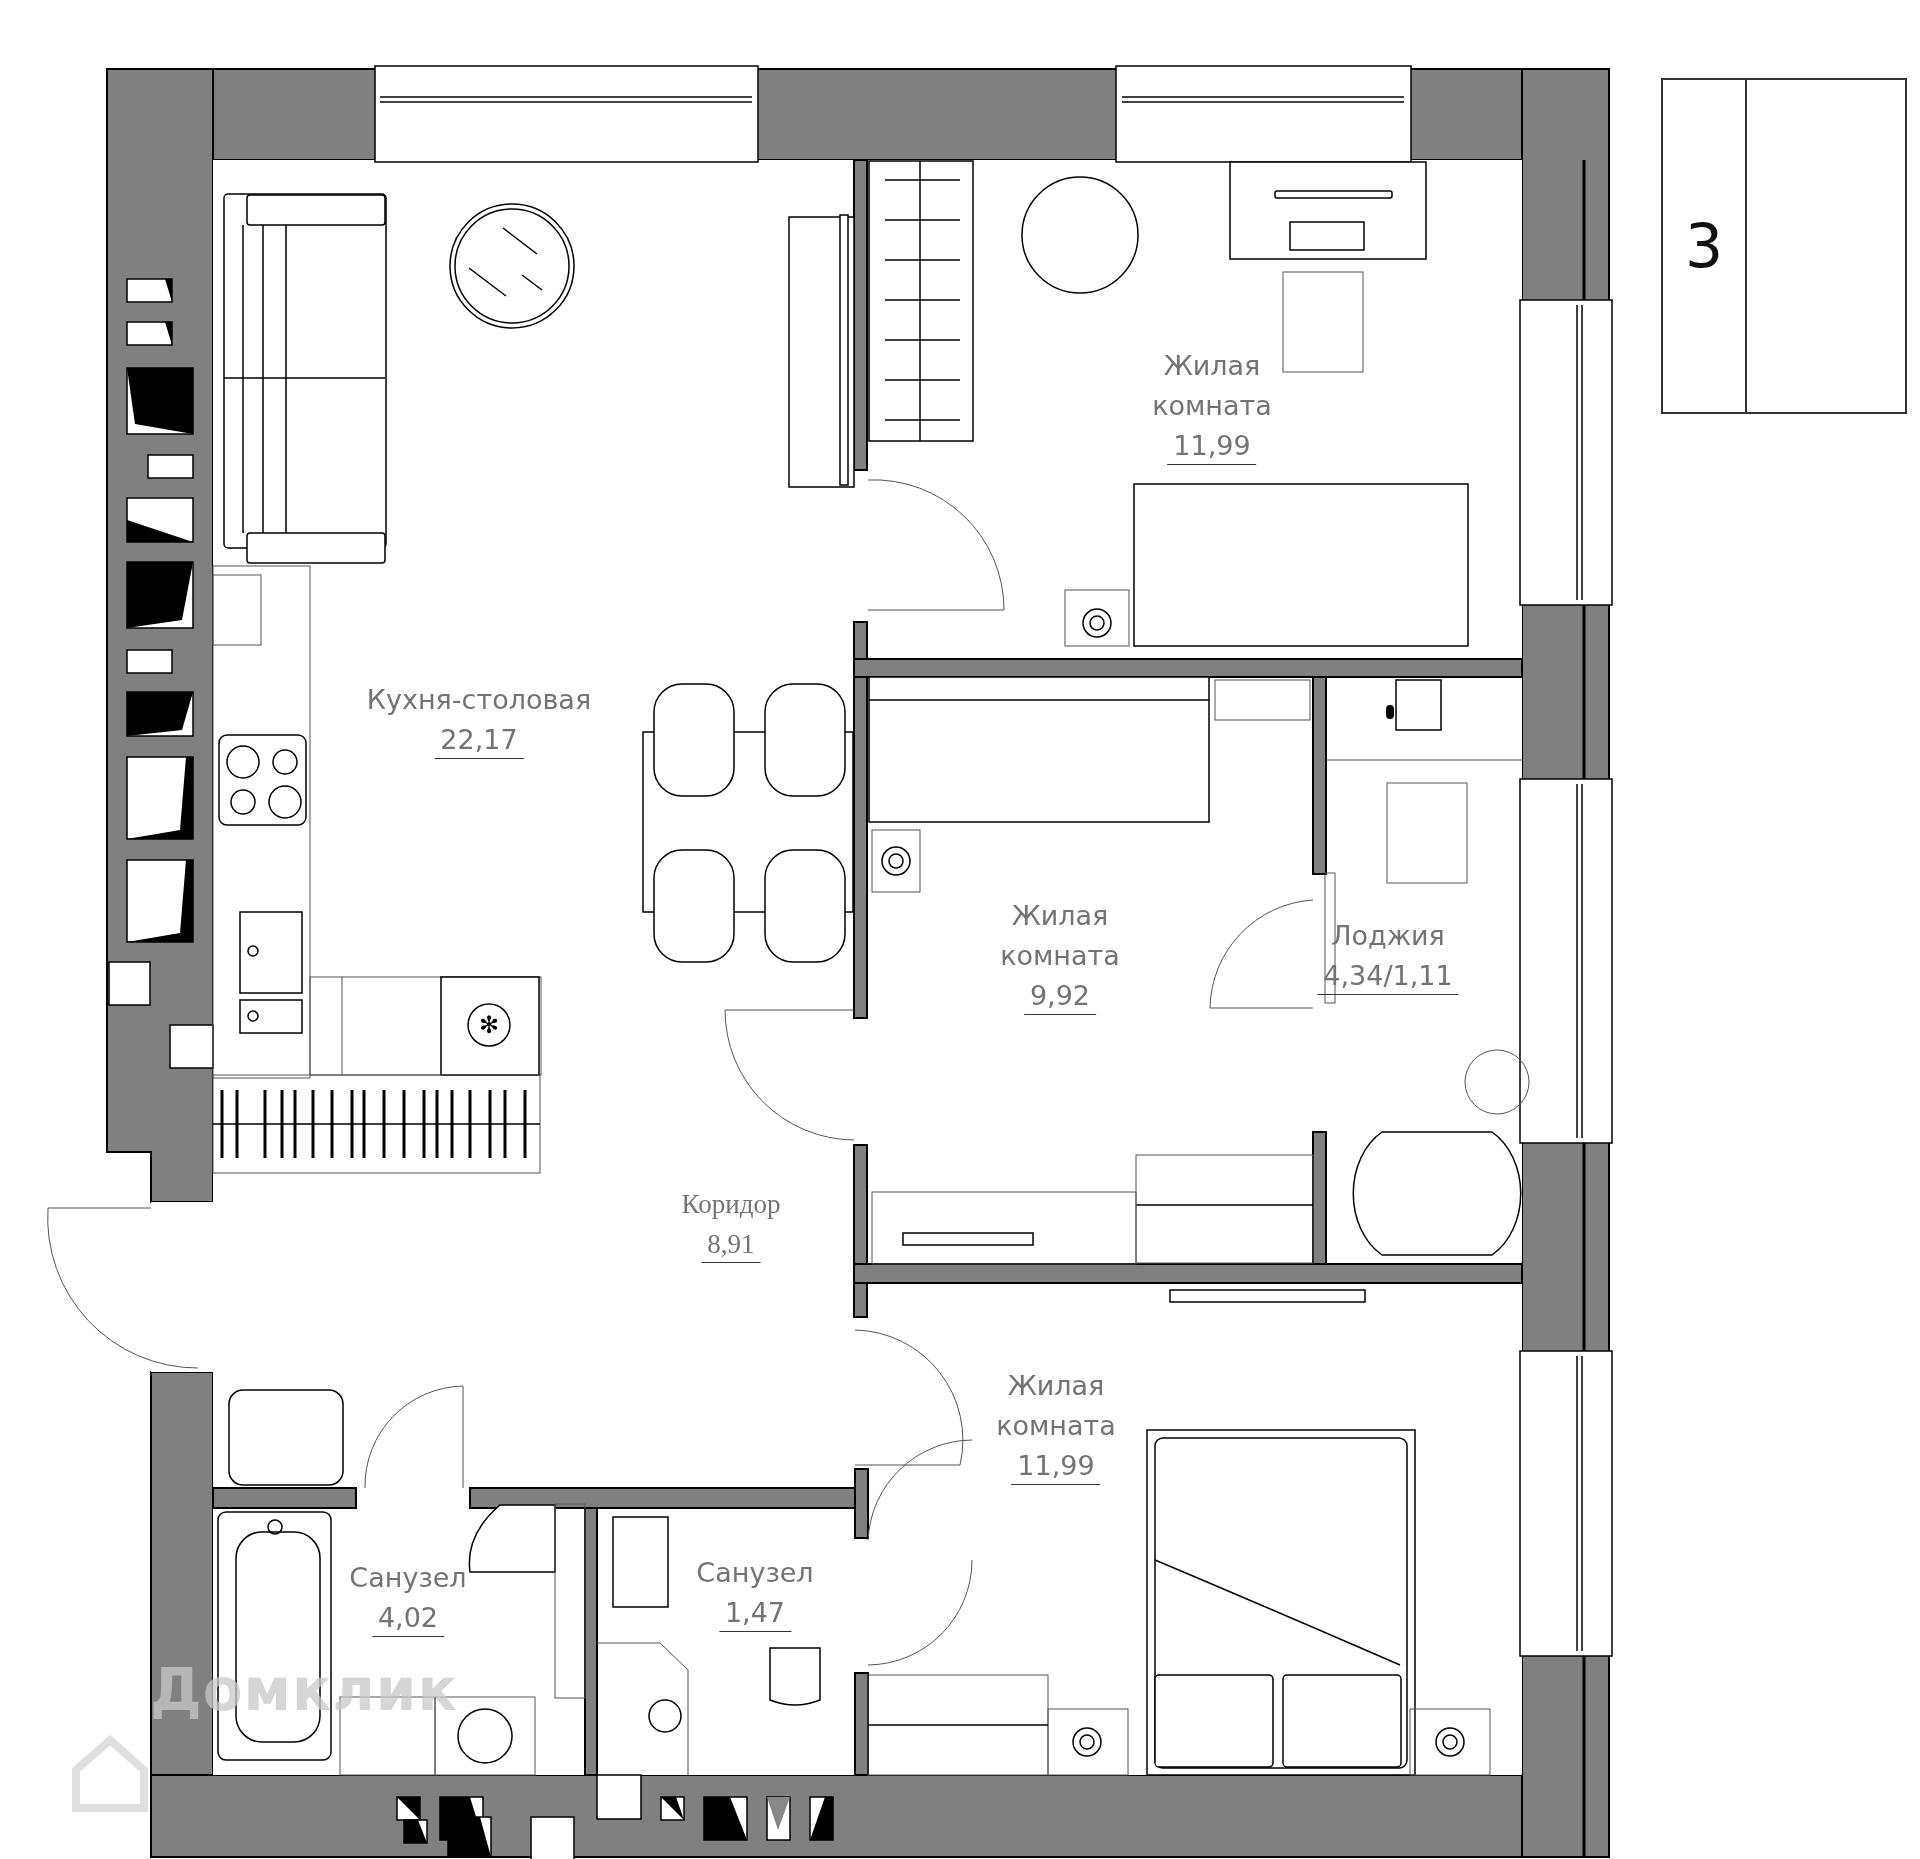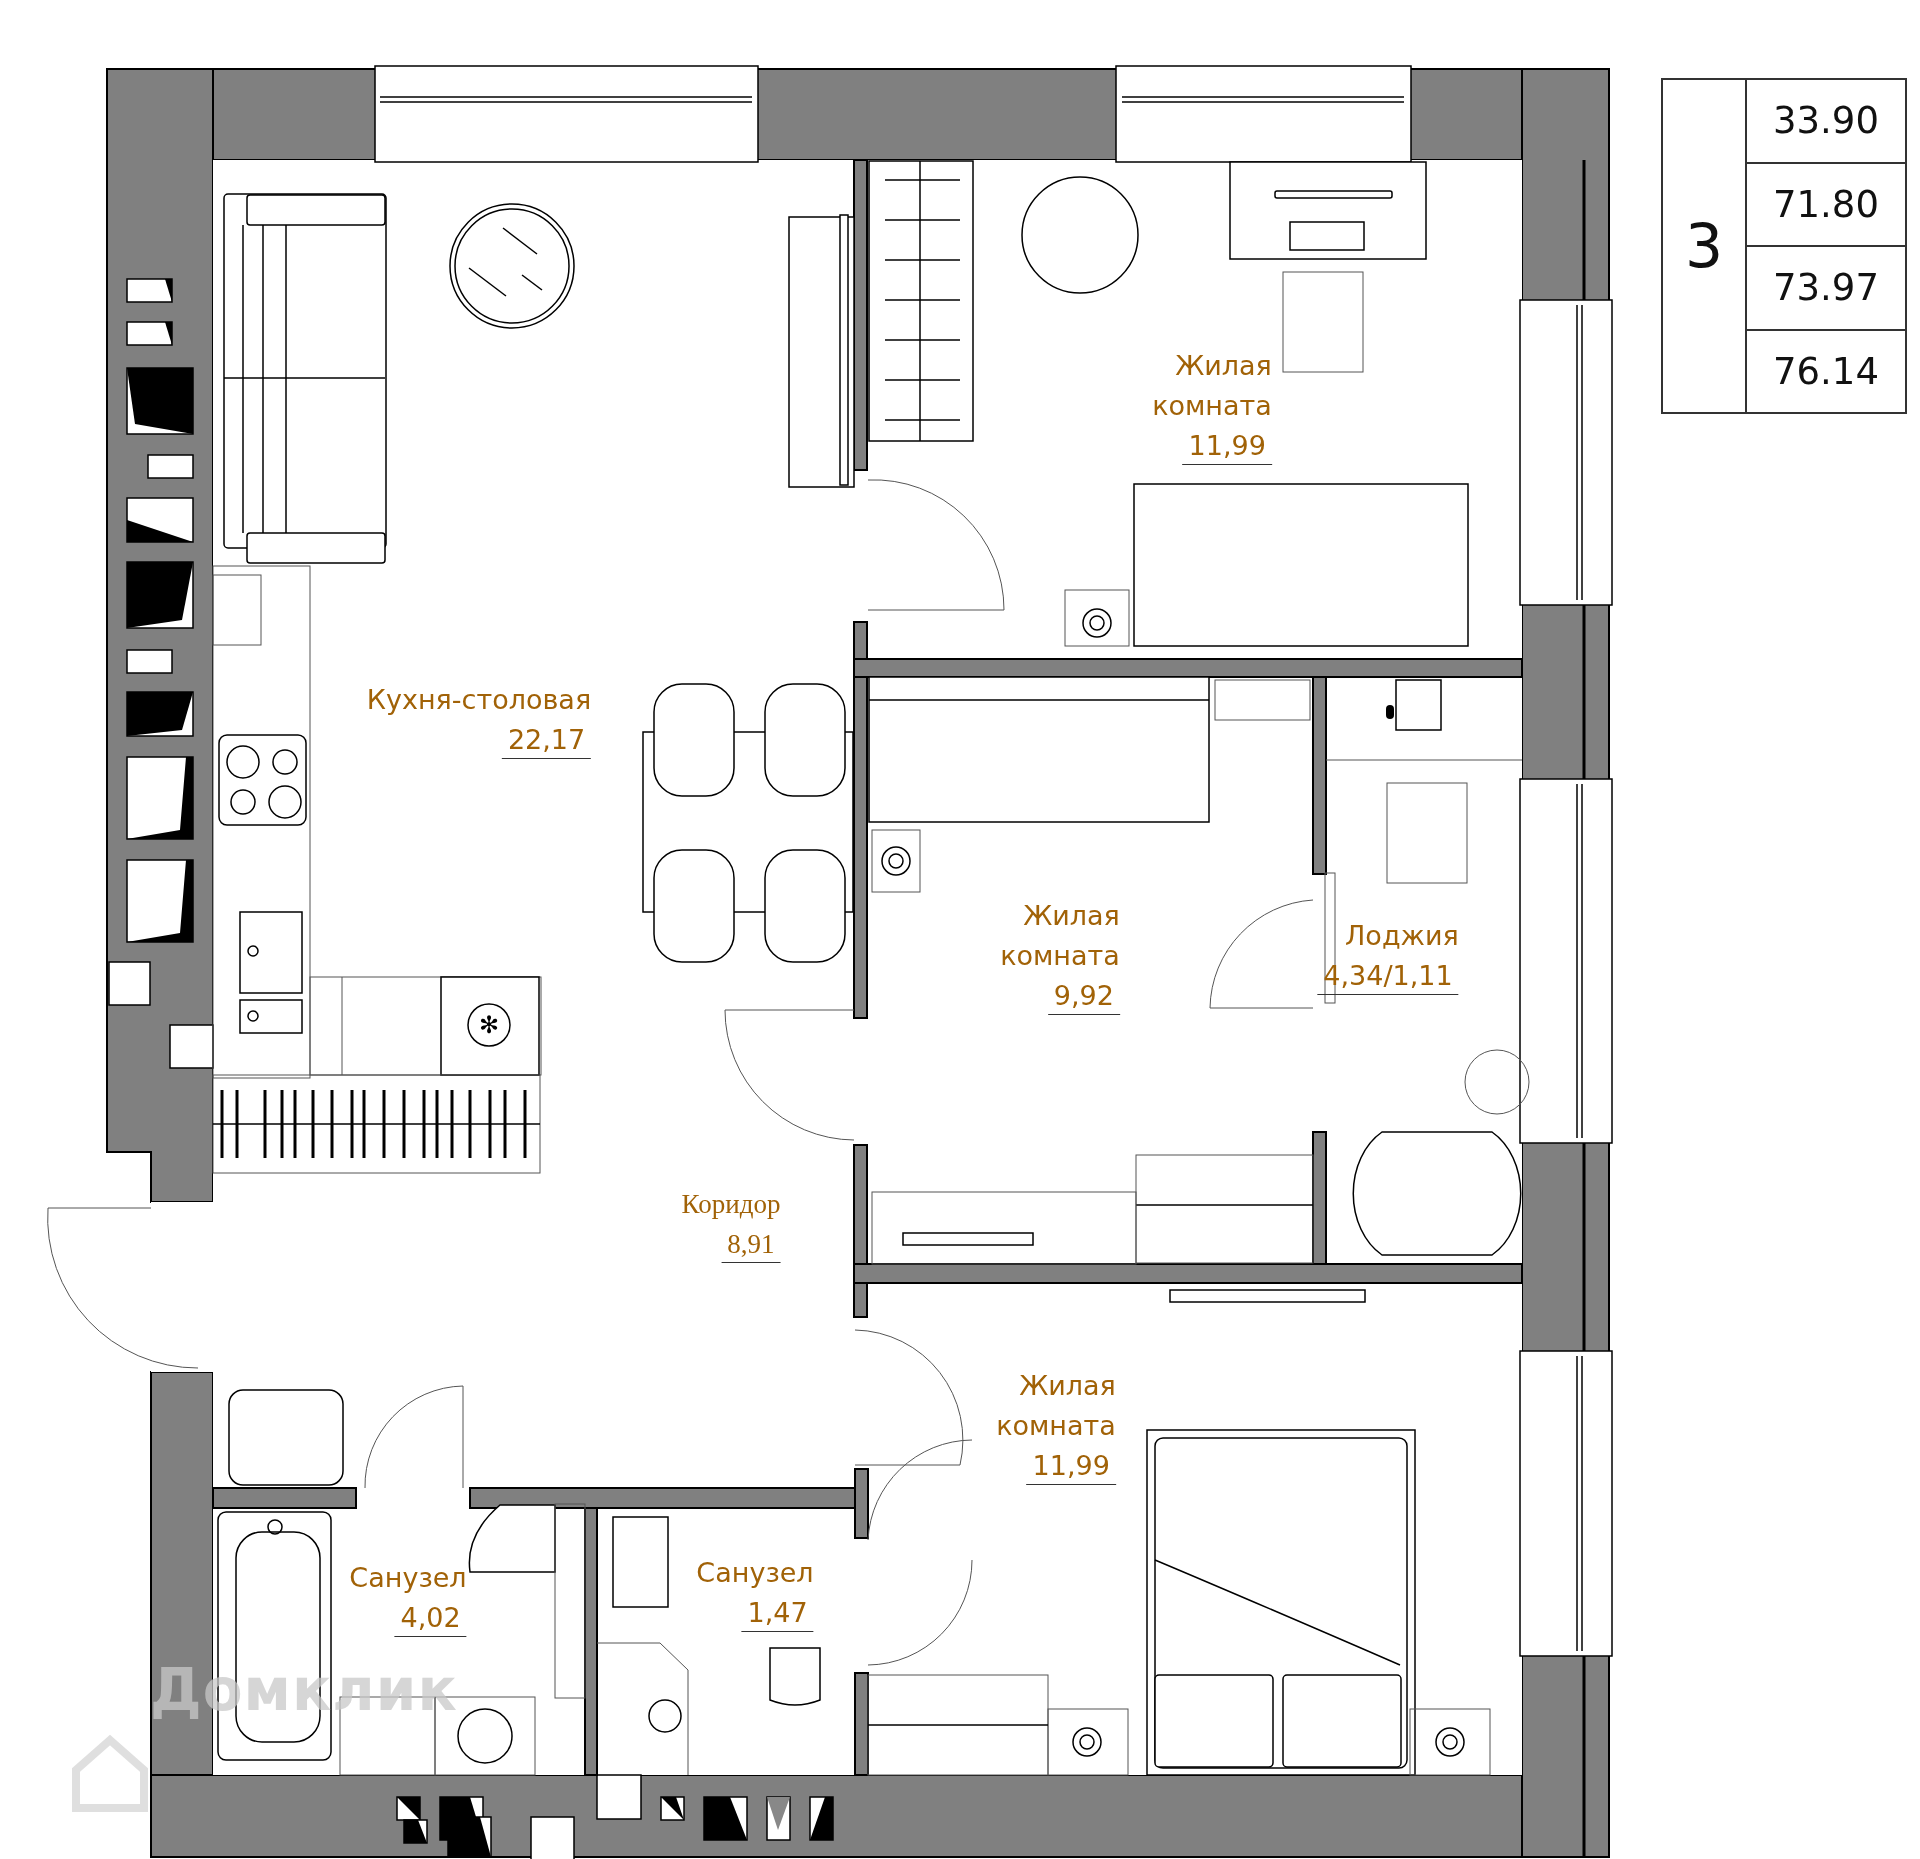--- a/index.html
+++ b/index.html
@@ -5,21 +5,21 @@
   html, body { margin: 0; padding: 0; background: #ffffff; }
   body { width: 1920px; height: 1859px; position: relative; overflow: hidden;
          font-family: "DejaVu Sans", sans-serif; }
   #plan { position: absolute; left: 0; top: 0; width: 1920px; height: 1859px; }
   .wall { fill: #808080; stroke: #000; stroke-width: 2; }
   .win { fill: #fff; stroke: #000; stroke-width: 1.5; }
   .ln { fill: none; stroke: #000; stroke-width: 1.5; }
   .thin { fill: none; stroke: #555; stroke-width: 1; }
   .furn { fill: #fff; stroke: #000; stroke-width: 1.5; }
   .blk { fill: #000; }
-  .room-label { position: absolute; text-align: right; color: #a16207;
+  .room-label { position: absolute; text-align: center; color: #737373;
                 font-family: "DejaVu Sans", sans-serif; font-size: 27px; line-height: 40px;
                 transform: translateX(-50%); white-space: nowrap; }
   .room-label .area { display: inline-block; border-bottom: 1.5px solid #333; padding: 0 6px; line-height: 36px; }
   #summary { position: absolute; left: 1661px; top: 78px; width: 246px; height: 336px;
              border: 2px solid #333; box-sizing: border-box; display: flex; }
   #summary .rooms { width: 82px; border-right: 2px solid #333; display: flex; align-items: center;
                     justify-content: center; font-size: 60px; color: #111; }
   #summary .areas { flex: 1; display: flex; flex-direction: column; }
   #summary .areas div { flex: 1; display: flex; align-items: center; justify-content: center;
                         font-size: 37px; color: #111; border-bottom: 2px solid #333; }
@@ -284,26 +284,20 @@
     <rect class="thin" x="555" y="1504" width="30" height="194"></rect>
     <rect class="furn" x="613" y="1517" width="55" height="90"></rect>
     <path class="furn" d="M770 1648 L820 1648 L820 1700 Q795 1710 770 1700 Z"></path>
     <path class="thin" d="M597 1643 L660 1643 L688 1670 L688 1775"></path>
     <circle class="ln" cx="665" cy="1716" r="16"></circle>
   </g>
 </svg>
 
 <div id="summary">
   <div class="rooms">3</div>
-  <div class="areas">
-    <div>33.90</div>
-    <div>71.80</div>
-    <div>73.97</div>
-    <div>76.14</div>
-  </div>
 </div>
 
 <div class="room-label" style="left:479px; top:680px;">
   <div>Кухня-столовая</div>
   <div><span class="area">22,17</span></div>
 </div>
 
 <div class="room-label" style="left:1212px; top:346px;">
   <div>Жилая</div>
   <div>комната</div>

